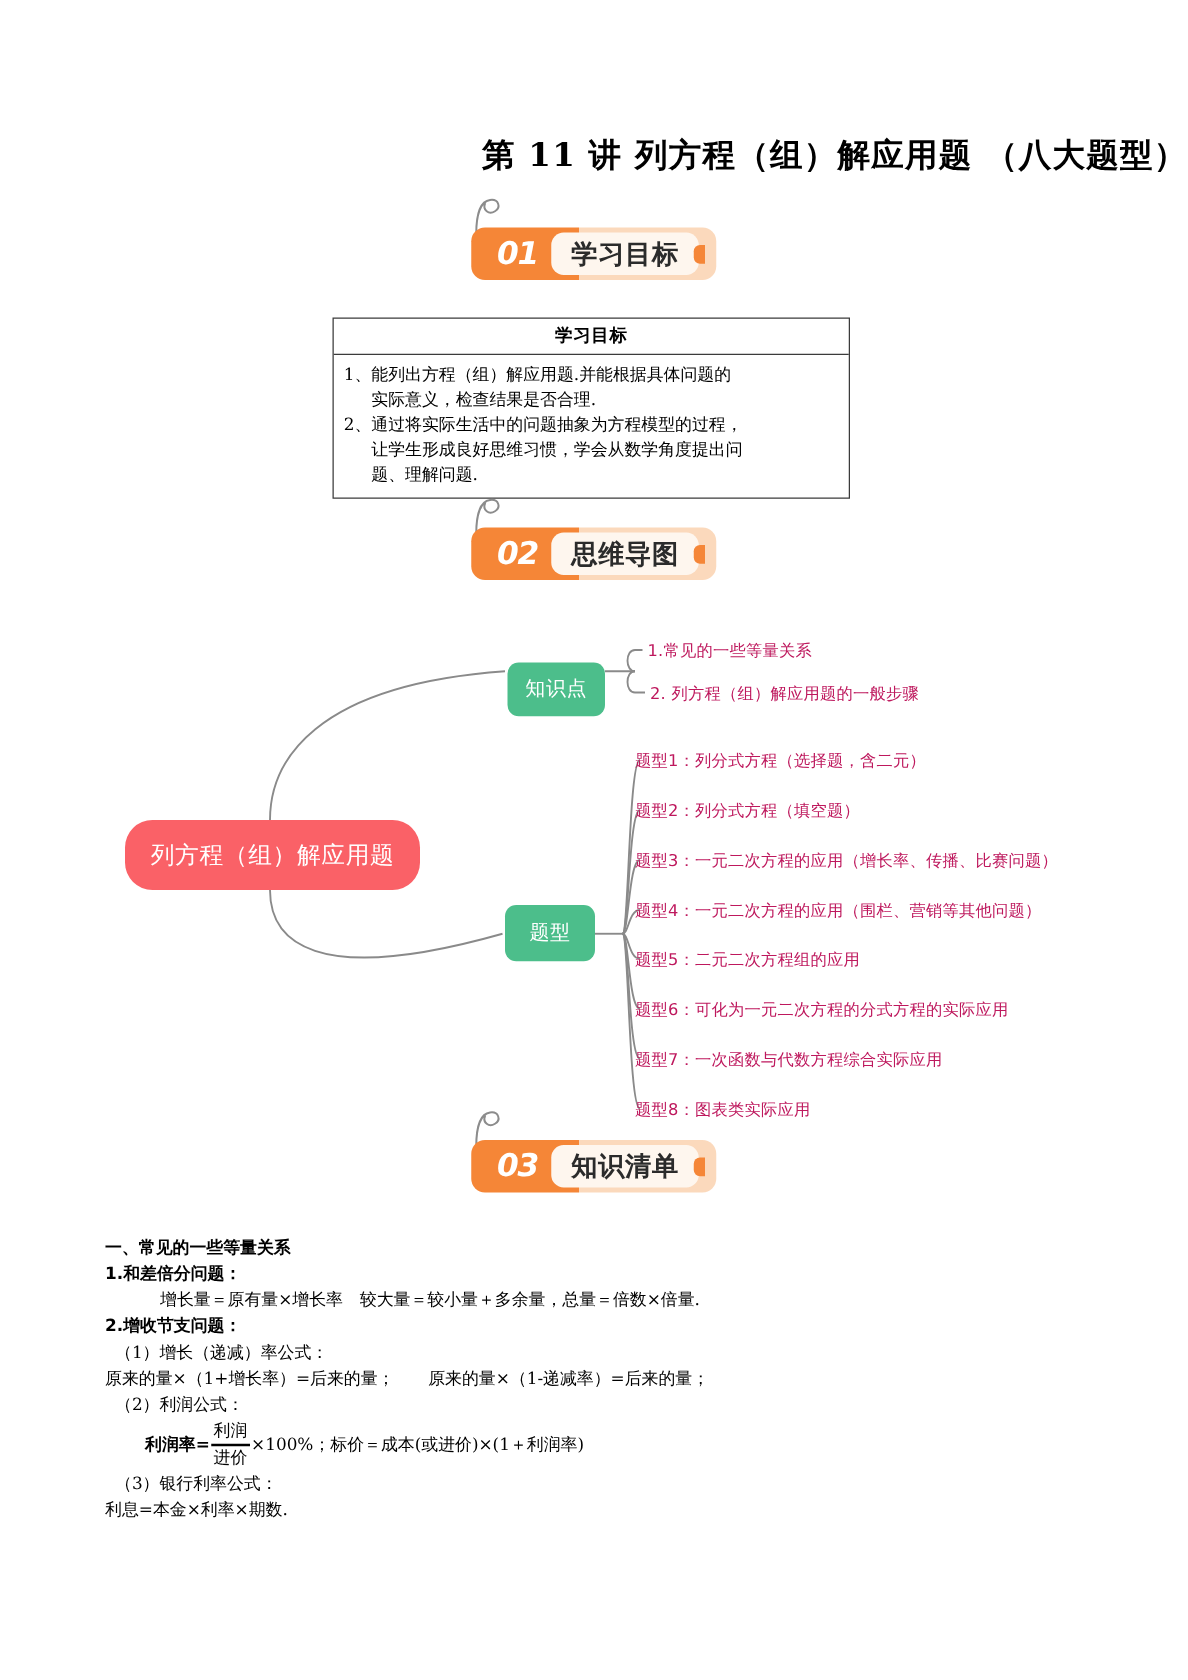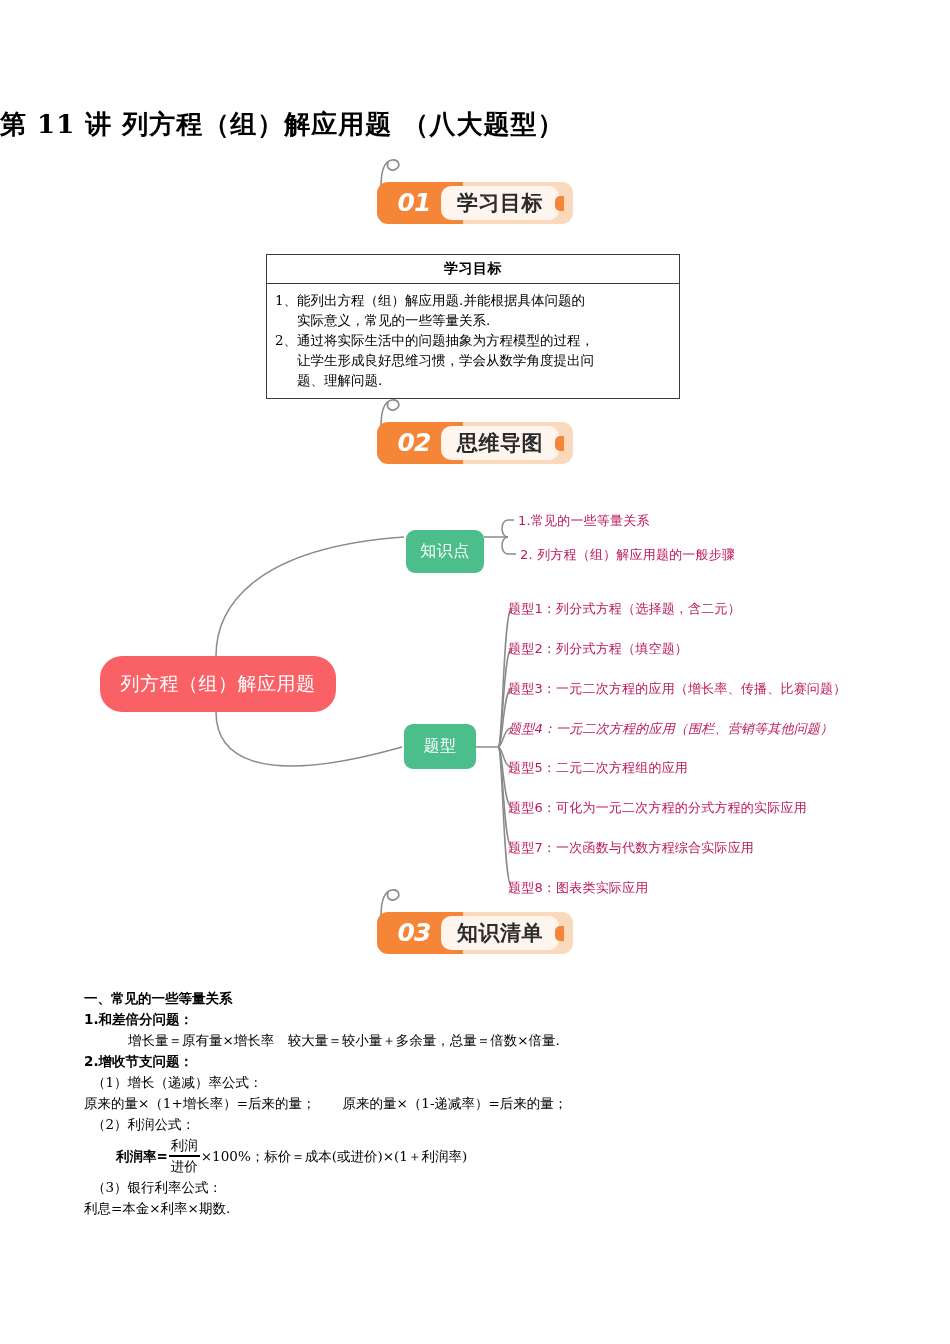--- a/index.html
+++ b/index.html
@@ -22,21 +22,21 @@
     width: 950px;
     height: 1344px;
   }
 
   
   .doc-title {
     position: absolute;
     top: 107px;
     left: 0;
     width: 950px;
-    text-align: left;
+    text-align: right;
     font-family: "DejaVu Serif", "Liberation Serif", serif;
     font-size: 26px;
     font-weight: bold;
     letter-spacing: 1px;
     color: #000;
     white-space: nowrap;
   }
 
   
   .banner {
@@ -276,21 +276,21 @@
     <div class="label">学习目标</div>
   </div>
 
   <div class="obj-table">
     <div class="head">学习目标</div>
     <div class="body">
       <div class="obj-item">
         <span class="marker">1、</span>
         <span class="text">
           <span>能列出方程（组）解应用题.并能根据具体问题的</span><br>
-          <span>实际意义，常见的一些等量关系.</span>
+          <span>实际意义，检查结果是否合理.</span>
         </span>
       </div>
       <div class="obj-item">
         <span class="marker">2、</span>
         <span class="text">
           <span>通过将实际生活中的问题抽象为方程模型的过程，</span><br>
           <span>让学生形成良好思维习惯，学会从数学角度提出问</span><br>
           <span>题、理解问题.</span>
         </span>
       </div>
@@ -340,21 +340,21 @@
     <div class="node node-root">列方程（组）解应用题</div>
 
     <div class="node node-branch node-knowledge">知识点</div>
     <div class="leaf" style="left:518px; top:22px;">1.常见的一些等量关系</div>
     <div class="leaf" style="left:520px; top:56px;">2. 列方程（组）解应用题的一般步骤</div>
 
     <div class="node node-branch node-types">题型</div>
     <div class="leaf" style="left:508px; top:110px;">题型1：列分式方程（选择题，含二元）</div>
     <div class="leaf" style="left:508px; top:150px;">题型2：列分式方程（填空题）</div>
     <div class="leaf" style="left:508px; top:190px;">题型3：一元二次方程的应用（增长率、传播、比赛问题）</div>
-    <div class="leaf" style="left:508px; top:230px;font-style:italic;">题型4：一元二次方程的应用（围栏、营销等其他问题）</div>
+    <div class="leaf" style="left:508px; top:230px;">题型4：一元二次方程的应用（围栏、营销等其他问题）</div>
     <div class="leaf" style="left:508px; top:269px;">题型5：二元二次方程组的应用</div>
     <div class="leaf" style="left:508px; top:309px;">题型6：可化为一元二次方程的分式方程的实际应用</div>
     <div class="leaf" style="left:508px; top:349px;">题型7：一次函数与代数方程综合实际应用</div>
     <div class="leaf" style="left:508px; top:389px;">题型8：图表类实际应用</div>
   </div>
 
   <div class="banner" style="top:912px;">
     <svg class="squiggle" viewBox="0 0 40 32">
       <path d="M6 30 C6 16, 9 4, 17 3 C24 2, 26 9, 21 12 C16 15, 11 11, 13 6" fill="none" stroke="#8C8C8C" stroke-width="1.6" stroke-linecap="round"></path>
     </svg>

